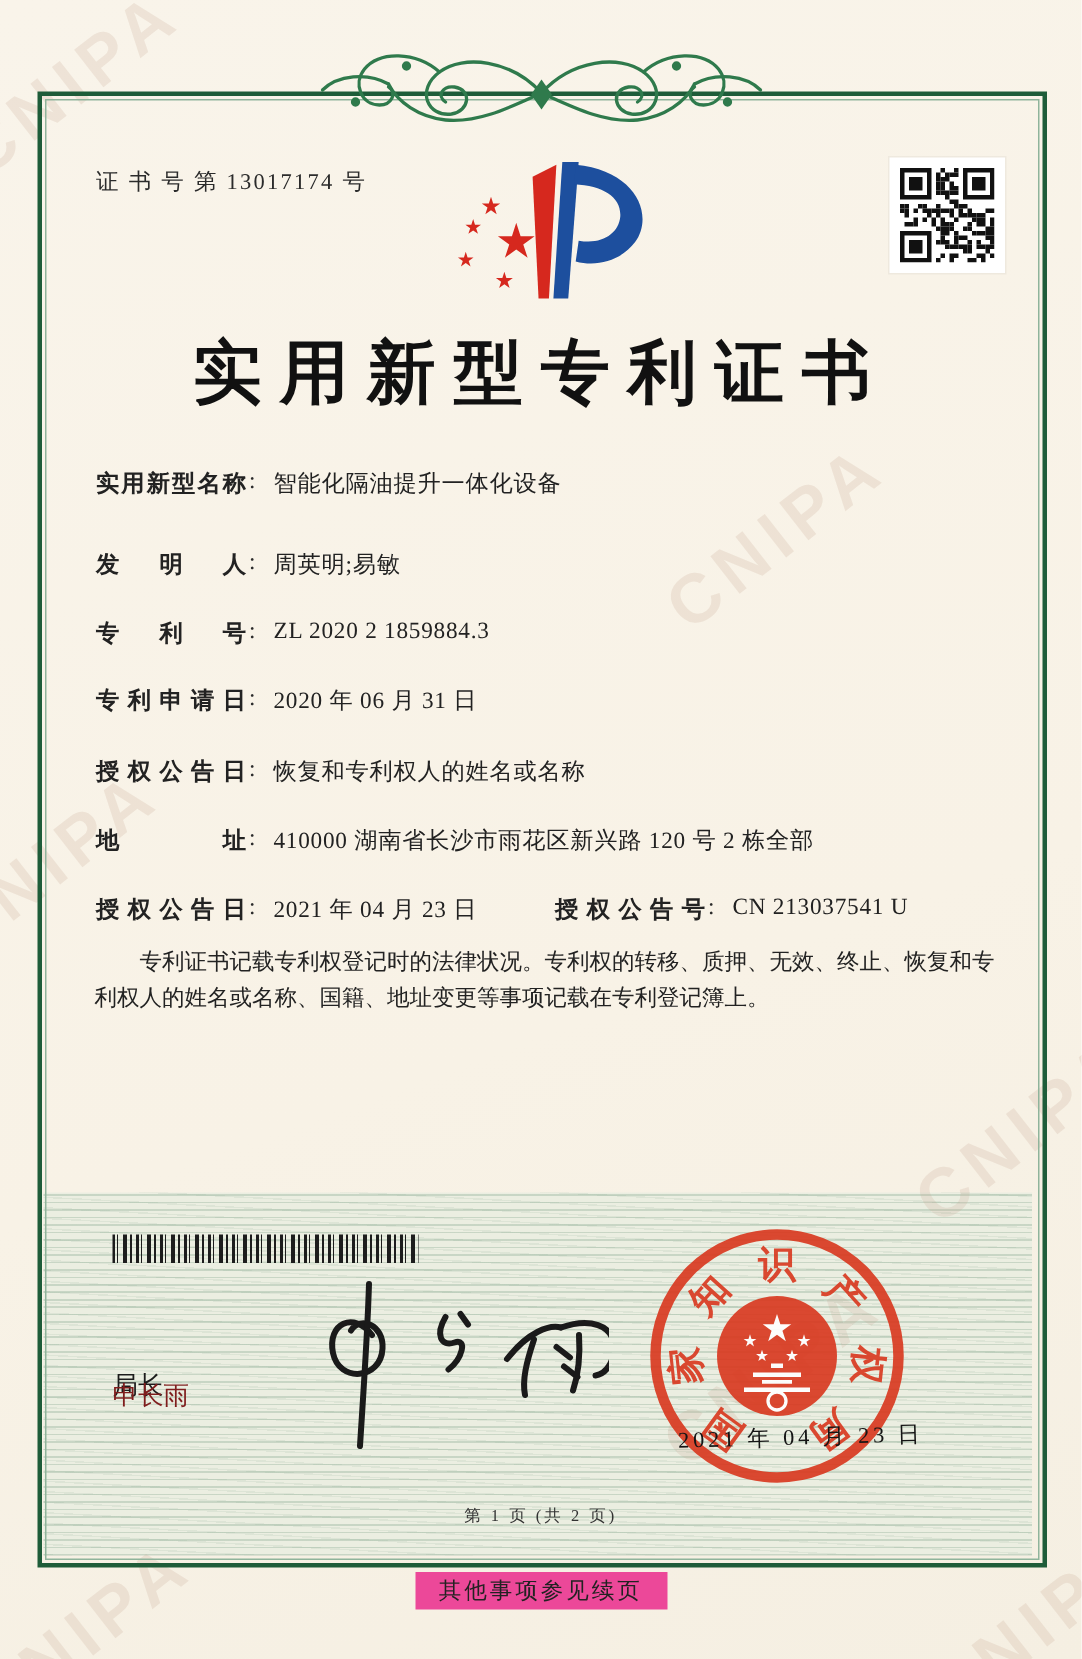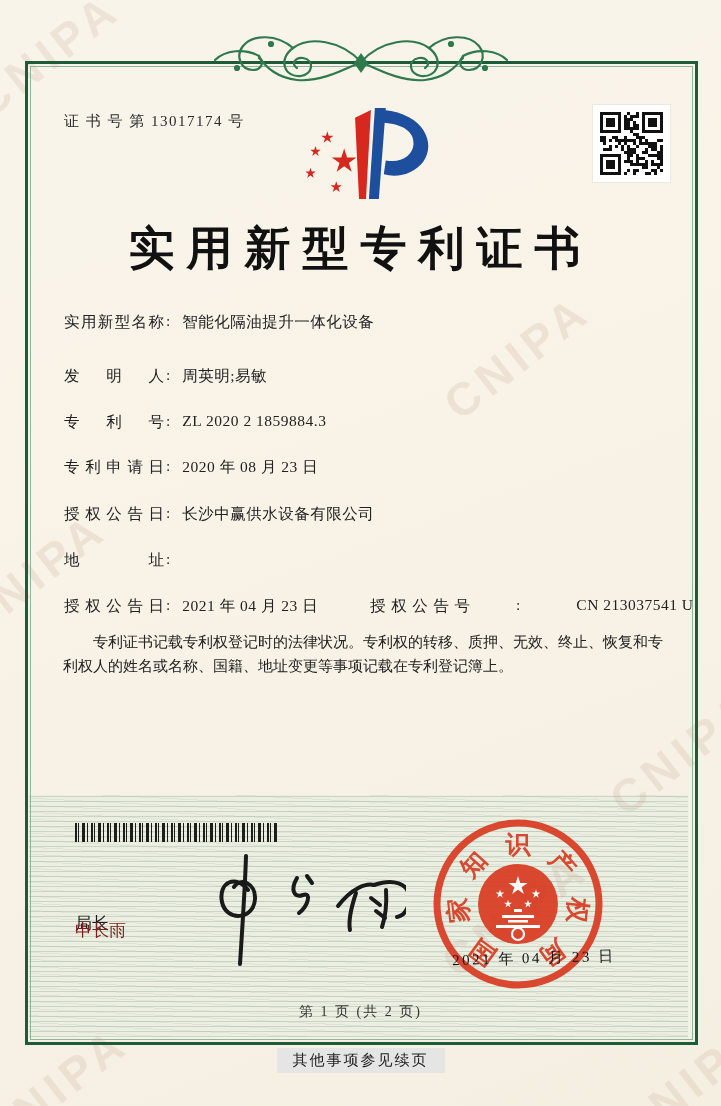--- a/index.html
+++ b/index.html
@@ -24,24 +24,24 @@
   
   .certno{position:absolute;left:64px;top:112px;font-size:15px;letter-spacing:1.5px;z-index:2;}
   .logo{position:absolute;left:287px;top:100px;width:150px;height:104px;z-index:2;}
   .qr{position:absolute;left:593px;top:105px;width:77px;height:77px;background:#fff;z-index:2;
       box-shadow:0 0 0 1px rgba(0,0,0,0.04);}
   .qr svg{position:absolute;left:7px;top:7px;}
   .title{position:absolute;left:0;top:218px;width:100%;text-align:center;z-index:2;
          font-size:46px;font-weight:bold;letter-spacing:12px;color:#111;}
   
   .row{position:absolute;left:64px;z-index:2;font-size:15.5px;display:flex;white-space:nowrap;}
-  .flabel{display:inline-block;width:100px;text-align:justify;text-align-last:justify;color:#222;}
+  .flabel{display:inline-block;width:100px;text-align:justify;text-align-last:justify;color:#222;font-weight:bold;}
   .colon{margin:0 12px 0 2px;}
   .fvalue{letter-spacing:0.5px;color:#222;text-align:right;}
-  .row2{left:370px;gap:44px;}
+  .row2{left:370px;}
   
   .paras{position:absolute;left:63px;top:631px;width:600px;z-index:2;}
   .paras p{margin:0 0 5px 0;font-size:15px;line-height:23.5px;text-indent:2em;
            text-align:justify;color:#222;}
   
   .barcode{position:absolute;left:75px;top:823px;width:204px;height:19px;z-index:2;
     background:repeating-linear-gradient(90deg,
       #1d1d1d 0 2px,transparent 2px 3px,
       #1d1d1d 3px 4px,transparent 4px 7px,
       #1d1d1d 7px 10px,transparent 10px 12px,
@@ -49,23 +49,23 @@
   .sig-title{position:absolute;left:75px;top:886px;font-size:17px;z-index:2;
              font-family:"Liberation Sans","DejaVu Sans",sans-serif;color:#1c1c1c;margin-top:26px;}
   .sig-name{position:absolute;left:75px;top:919px;font-size:17px;z-index:2;
             font-family:"Liberation Sans","DejaVu Sans",sans-serif;color:#7f1d1d;}
   .signature{position:absolute;left:196px;top:850px;z-index:4;}
   .seal{position:absolute;left:430px;top:816px;z-index:3;}
   .seal-date{position:absolute;left:452px;top:949px;z-index:5;font-size:15px;color:#151515;
              letter-spacing:2.5px;transform:rotate(-1.5deg);}
   
   .pagenote{position:absolute;left:0;top:1003px;width:100%;text-align:center;z-index:2;
-            font-size:14px;letter-spacing:2px;color:#333;}
+            font-size:11px;letter-spacing:2px;color:#333;}
   .footnote{position:absolute;left:50%;top:1048px;transform:translateX(-50%);z-index:2;
-            background:#e5e5e5;padding:3px 16px;font-size:15px;letter-spacing:2px;color:#222;}
+            background:#ec4899;padding:3px 16px;font-size:15px;letter-spacing:2px;color:#222;}
 </style>
 </head>
 <body>
 
 <div class="wm" style="left:-38px;top:28px">CNIPA</div>
 <div class="wm" style="left:432px;top:330px">CNIPA</div>
 <div class="wm" style="left:-52px;top:548px">CNIPA</div>
 <div class="wm" style="left:598px;top:726px">CNIPA</div>
 <div class="wm" style="left:430px;top:888px">CNIPA</div>
 <div class="wm" style="left:606px;top:1056px">CNIPA</div>
@@ -276,30 +276,31 @@
   <span class="fvalue">周英明;易敏</span>
 </div>
 <div class="row" style="top:412px">
   <span class="flabel">专利号</span>
     <span class="colon">:</span>
   <span class="fvalue">ZL 2020 2 1859884.3</span>
 </div>
 <div class="row" style="top:457px">
   <span class="flabel">专利申请日</span>
     <span class="colon">:</span>
-  <span class="fvalue">2020 年 08 月 23 日</span>
+  <span class="fvalue">2020 年 06 月 31 日</span>
 </div>
 <div class="row" style="top:504px">
   <span class="flabel">授权公告日</span>
     <span class="colon">:</span>
-  <span class="fvalue">长沙中赢供水设备有限公司</span>
+  <span class="fvalue">恢复和专利权人的姓名或名称</span>
 </div>
 <div class="row" style="top:550px">
   <span class="flabel">地址</span>
     <span class="colon">:</span>
+  <span class="fvalue">410000  湖南省长沙市雨花区新兴路 120 号 2 栋全部</span>
 </div>
 <div class="row" style="top:596px">
   <span class="flabel">授权公告日</span>
     <span class="colon">:</span>
   <span class="fvalue">2021 年 04 月 23 日</span>
 </div>
 <div class="row row2" style="top:596px">
   <span class="flabel">授权公告号</span>
     <span class="colon">:</span>
   <span class="fvalue">CN 213037541 U</span>

